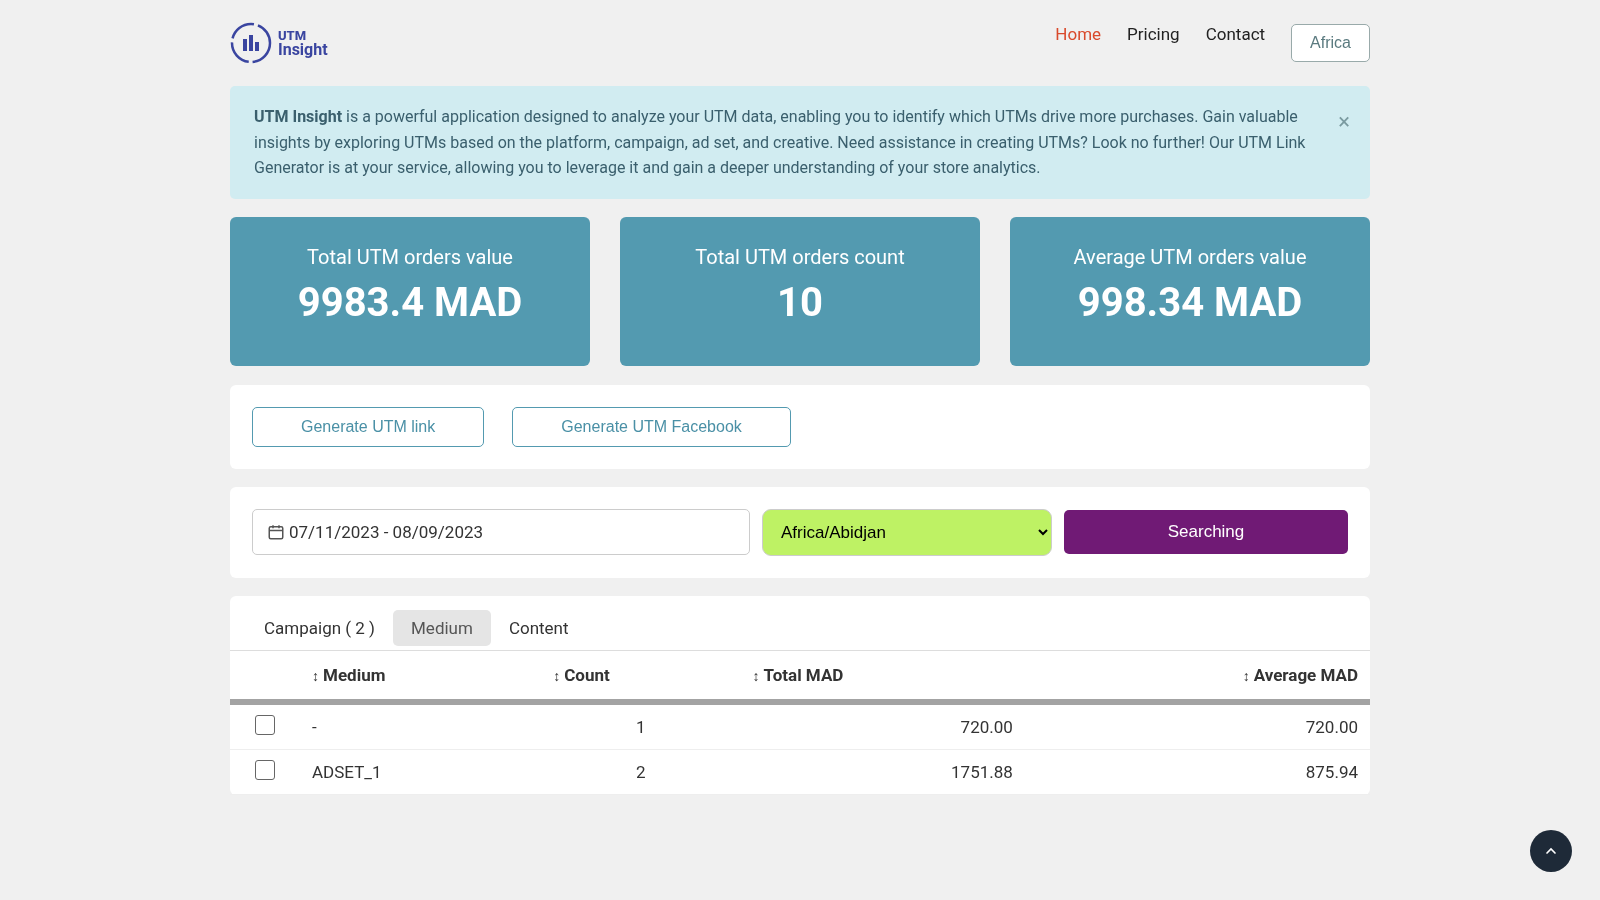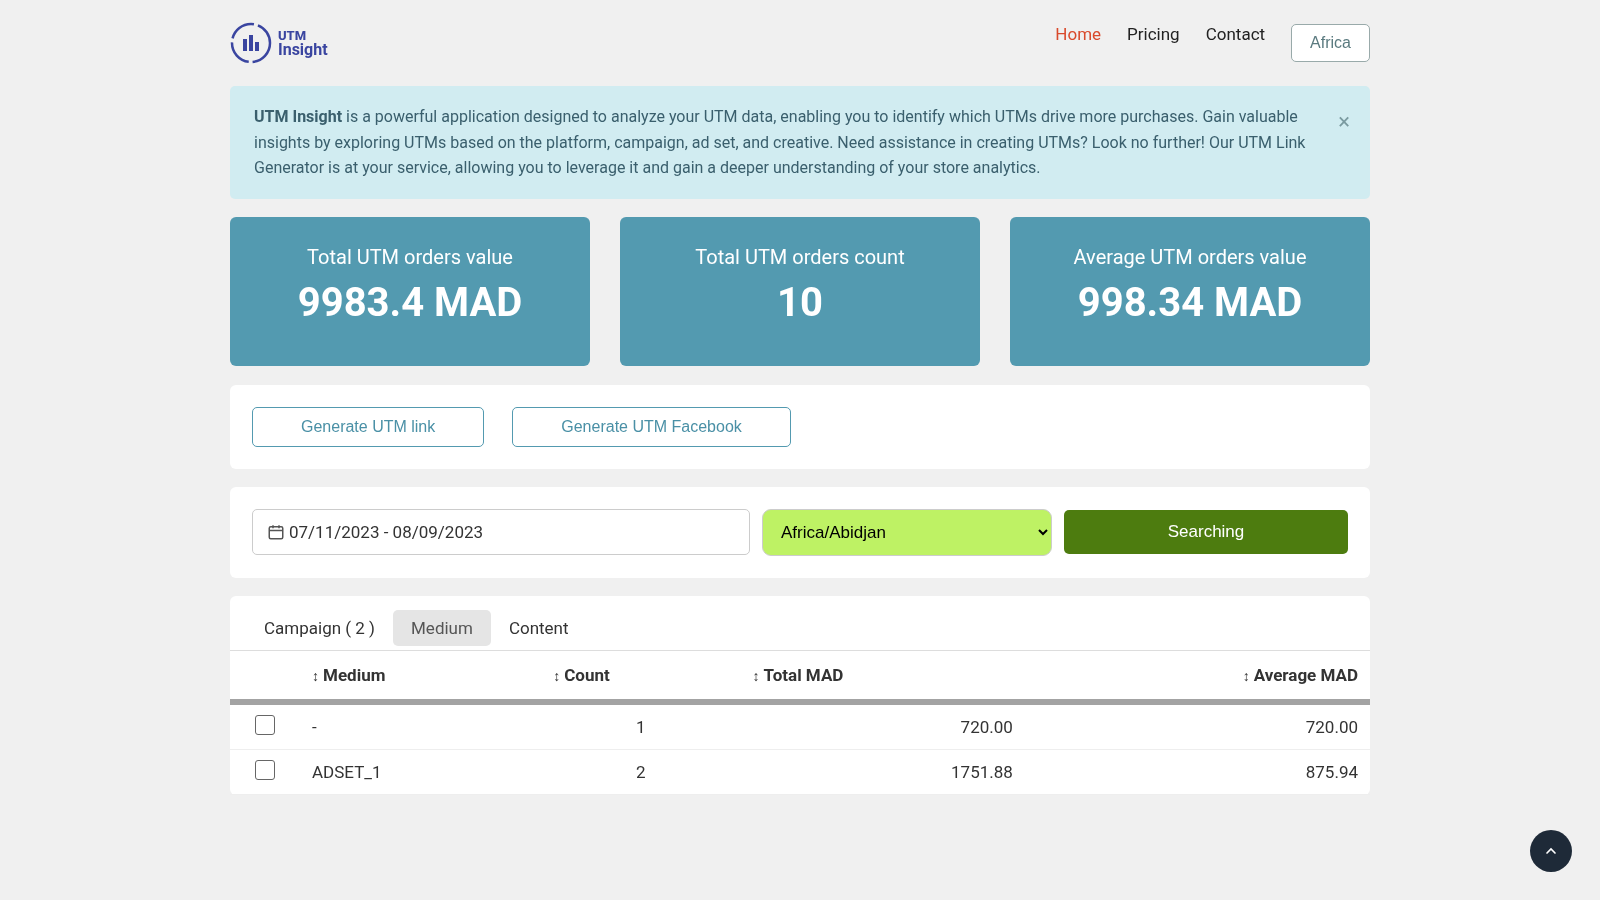--- a/index.html
+++ b/index.html
@@ -33,21 +33,21 @@
     .card { background: white; border-radius: 6px; padding: 22px; margin-bottom: 18px; }
     
     
     .gen-row { display: flex; gap: 28px; }
     .gen-btn { border: 1px solid #539ab0; background: white; color: #4a90a6; padding: 10px 48px; border-radius: 5px; font-size: 16px; cursor: pointer; }
     
     
     .search-row { display: flex; gap: 12px; align-items: center; }
     .date-input { flex: 1.8; border: 1px solid #ccc; border-radius: 5px; padding: 12px 14px; display: flex; align-items: center; gap: 4px; font-size: 17px; background: white; }
     .tz-select { flex: 1; border: 1px solid #ccc; border-radius: 9px; padding: 12px 14px; font-size: 17px; background: #bef264; }
-    .search-btn { flex: 1; background: #4d7c0f; color: white; border: none; border-radius: 5px; padding: 12px; font-size: 17px; cursor: pointer; }
+    .search-btn { flex: 1; background: #701a75; color: white; border: none; border-radius: 5px; padding: 12px; font-size: 17px; cursor: pointer; }
     
     
     .tabcard { background: white; border-radius: 6px; }
     .tabs { display: flex; gap: 0; padding: 14px 16px 4px; font-size: 17px; }
     .tab { padding: 8px 18px; border-radius: 5px; cursor: pointer; color: #333; }
     .tab.active { background: #e5e5e5; color: #555; }
     table { width: 100%; border-collapse: collapse; }
     thead th { text-align: left; padding: 14px 12px; font-size: 17px; font-weight: 700; border-top: 1px solid #ddd; border-bottom: 6px solid #a3a3a3; }
     tbody td { padding: 10px 12px; font-size: 17px; border-bottom: 1px solid #eee; }
     .chk { width: 20px; height: 20px; border: 1.5px solid #666; border-radius: 3px; display: inline-block; }

